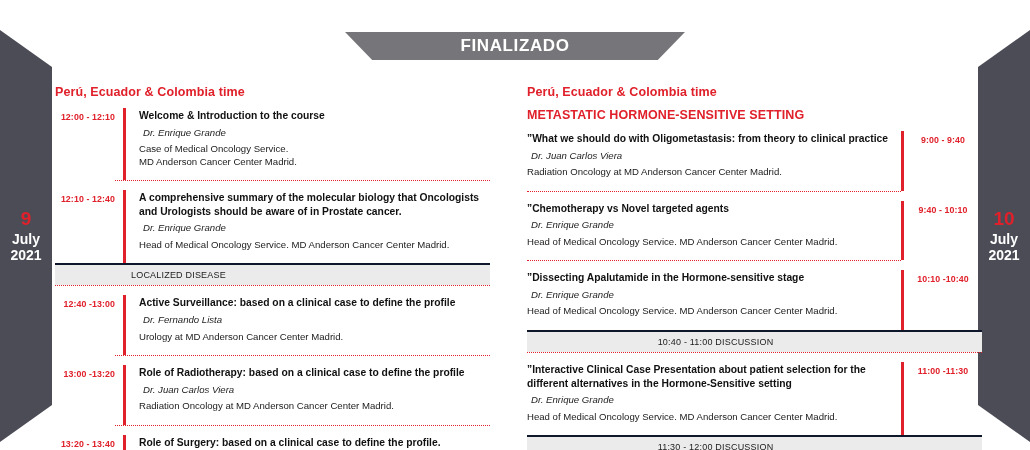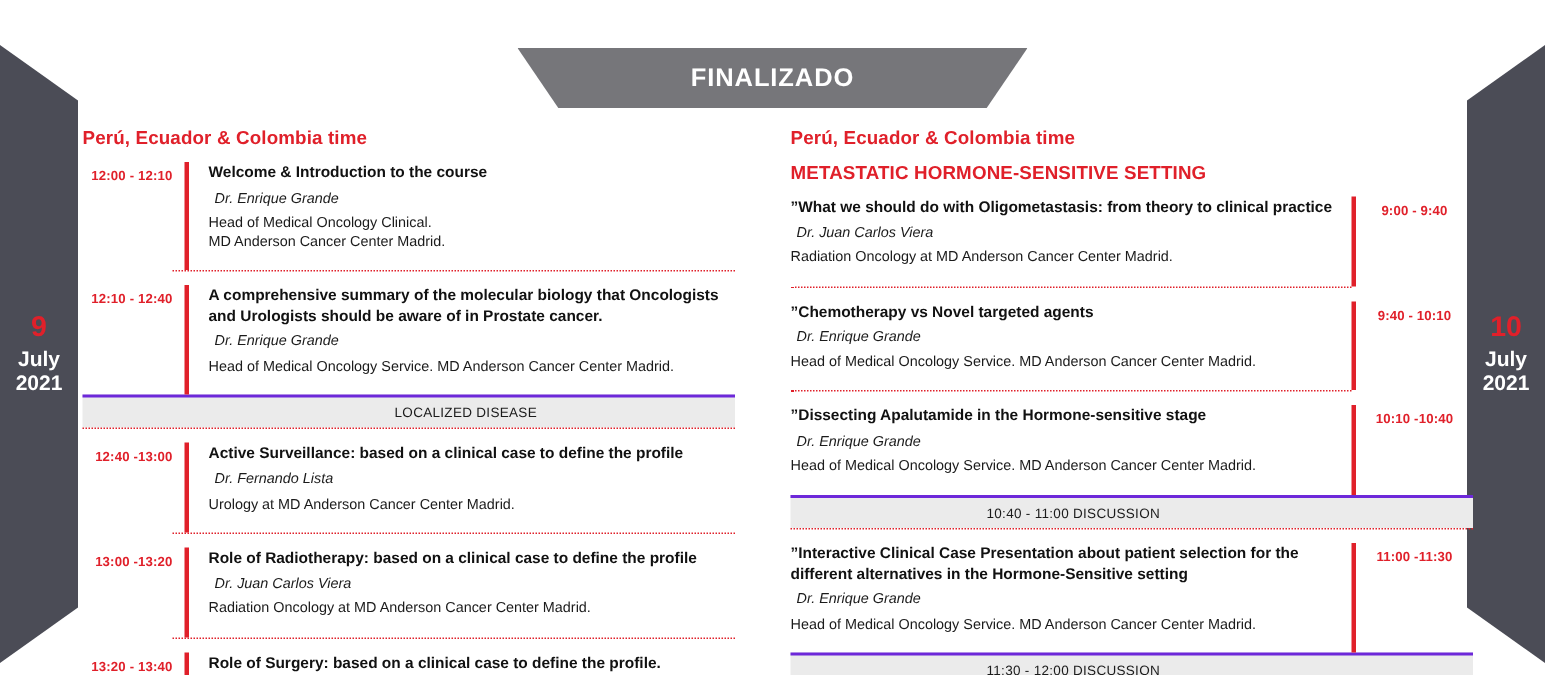--- a/index.html
+++ b/index.html
@@ -16,21 +16,21 @@
     color: #1b1b1b;
     -webkit-font-smoothing: antialiased;
   }
 
   
   #status-banner {
     position: absolute;
     left: 345px;
     top: 32px;
     width: 340px;
-    height: 40px;
+    height: 28px;
     background: #76767a;
     color: #ffffff;
     font-size: 17px;
     font-weight: bold;
     letter-spacing: .6px;
     display: flex;
     align-items: center;
     justify-content: center;
     clip-path: polygon(0 0, 100% 0, 92% 100%, 8% 100%);
   }
@@ -162,28 +162,27 @@
     border-top: 1.5px dotted #e0202a;
     height: 0;
     margin: 0;
   }
   #column-left .dotted-sep  { margin-left: 60px; }
   #column-right .dotted-sep { margin-right: 0; }
 
   
   .band {
     background: #ebebeb;
-    border-top: 2px solid #6d28d9;
+    border-top: 2px solid #0f172a;
     height: 20px;
     display: flex;
     align-items: center;
     font-size: 9px;
     color: #1b1b1b;
     letter-spacing: .2px;
-    justify-content: center;
   }
   .band-left-label  { padding-left: 76px; }
   .band-center-label {
     width: 100%;
     text-align: center;
     padding-right: 78px;
   }
 </style>
 </head>
 <body>
@@ -205,21 +204,21 @@
 <div id="column-left" class="column">
 
   <div class="tz-heading">Perú, Ecuador &amp; Colombia time</div>
 
   <div class="session">
     <div class="left-time">12:00 - 12:10</div>
     <div class="left-rule"></div>
     <div class="session-body">
       <p class="session-title">Welcome &amp; Introduction to the course</p>
       <p class="session-speaker">Dr. Enrique Grande</p>
-      <p class="session-affil">Head of Medical Oncology Clinical.</p>
+      <p class="session-affil">Case of Medical Oncology Service.</p>
       <p class="session-affil">MD Anderson Cancer Center Madrid.</p>
     </div>
   </div>
 
   <div class="dotted-sep"></div>
 
   <div class="session" style="padding-top:9px;">
     <div class="left-time">12:10 - 12:40</div>
     <div class="left-rule"></div>
     <div class="session-body">

